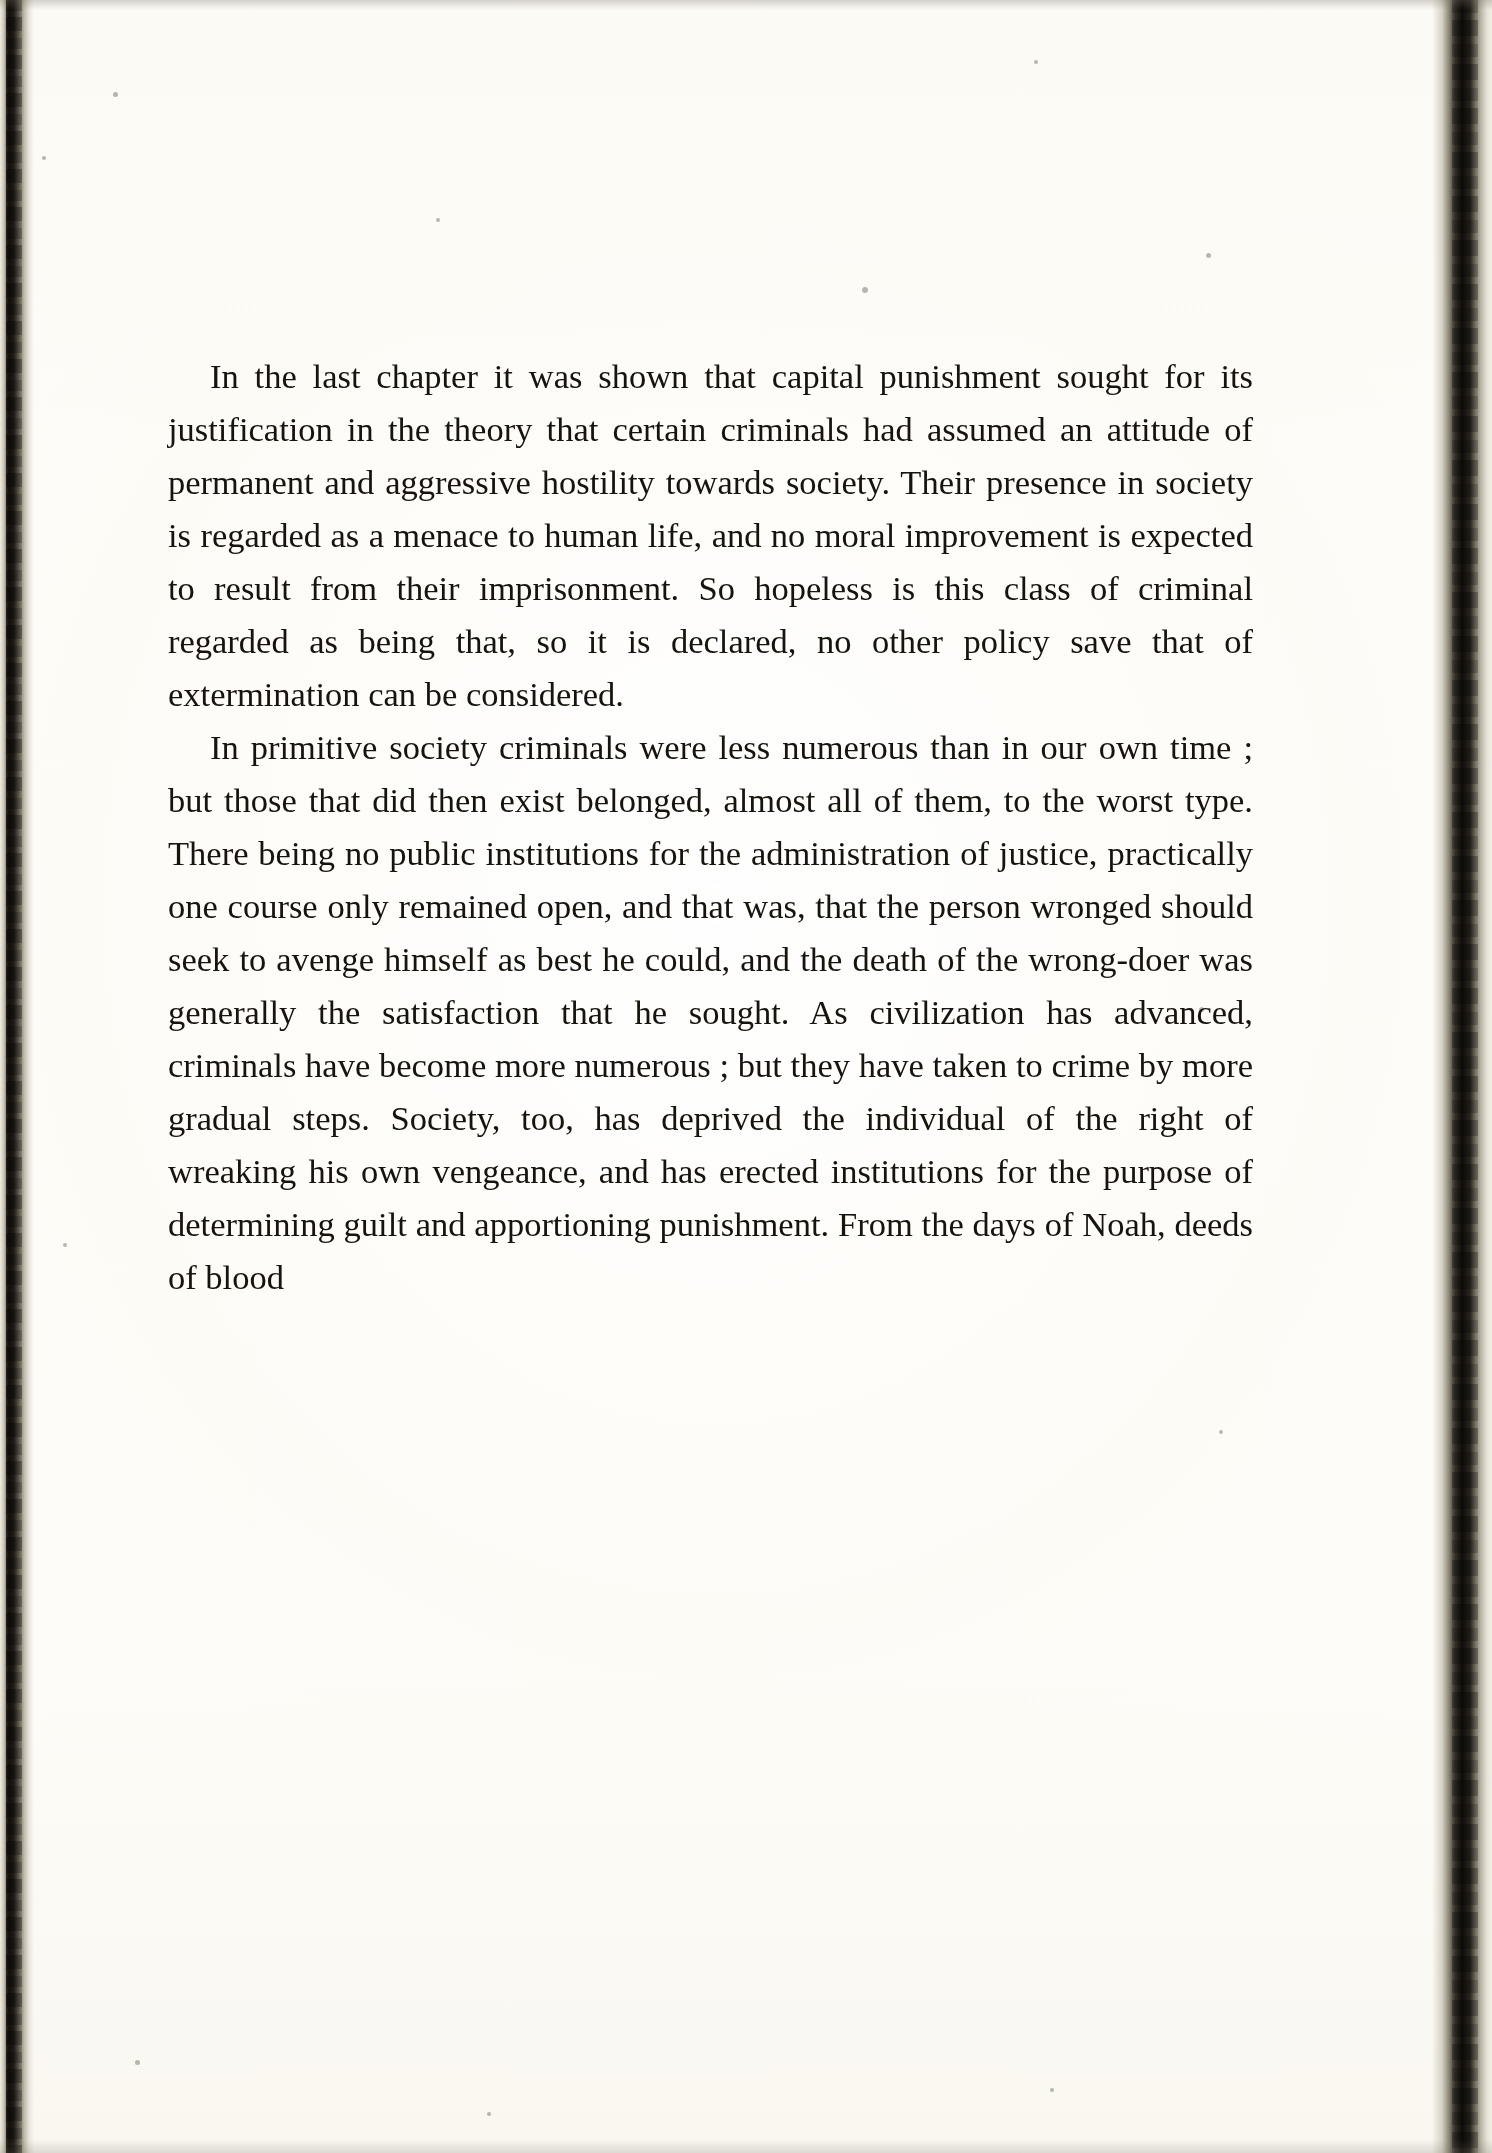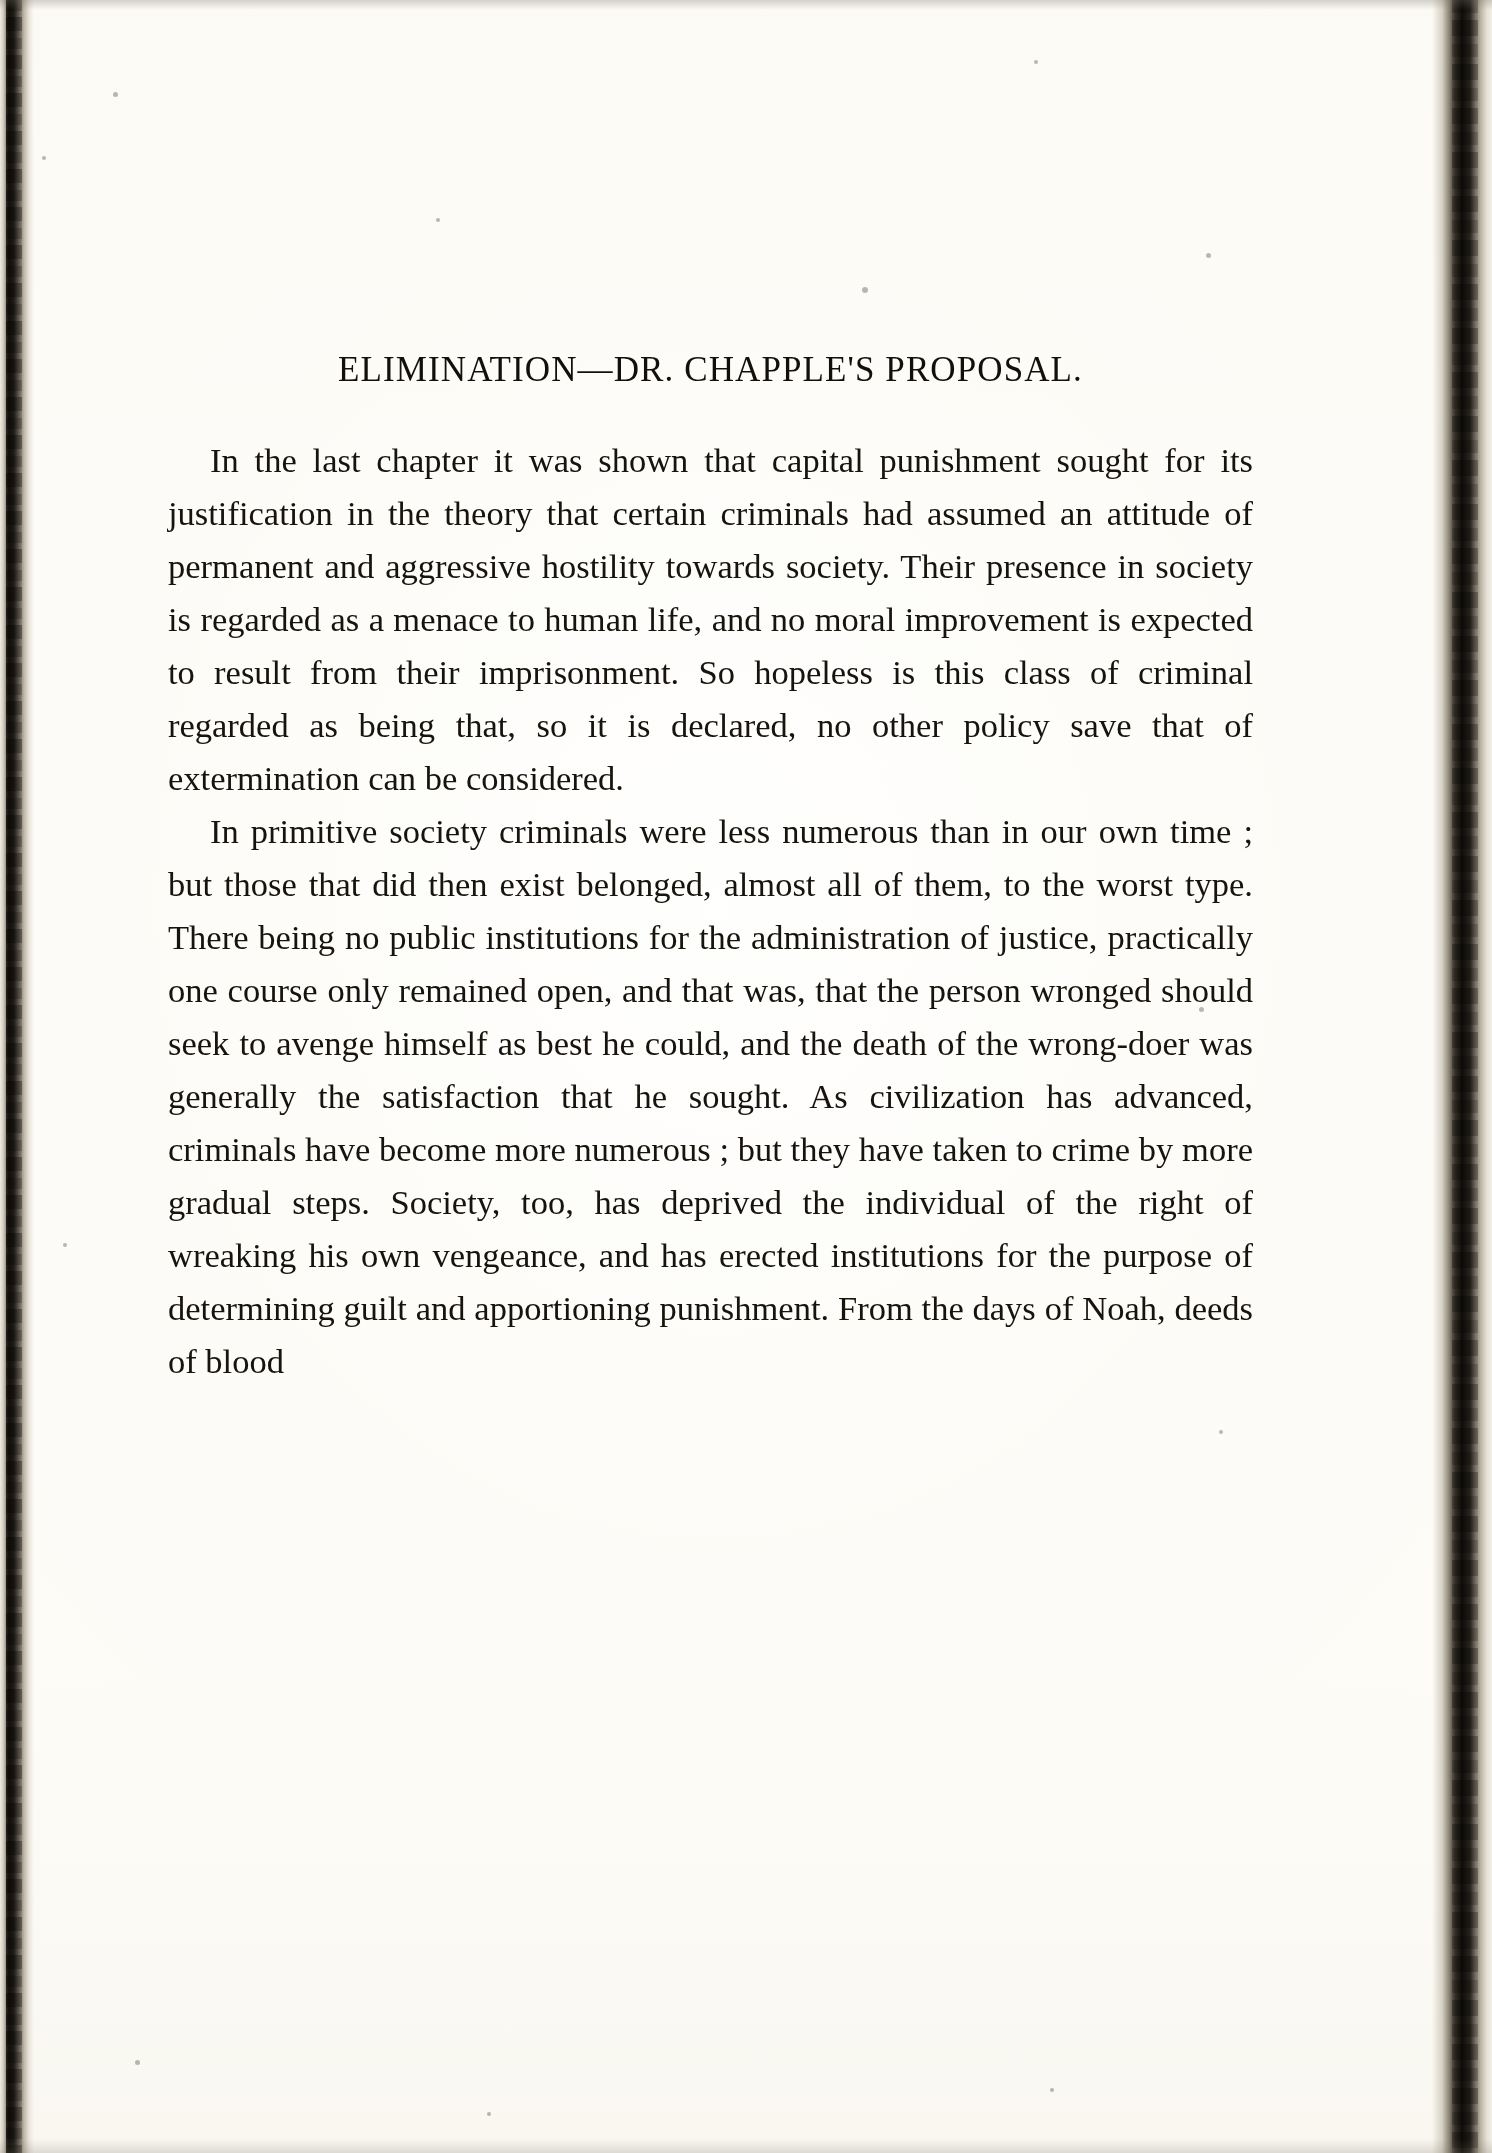--- a/index.html
+++ b/index.html
@@ -197,19 +197,18 @@
   <span class="speck" style="left:42px;   top:156px; width:4px; height:4px;"></span>
   <span class="speck" style="left:1199px; top:1007px;width:5px; height:5px;"></span>
   <span class="speck" style="left:1219px; top:1430px;width:4px; height:4px;"></span>
   <span class="speck" style="left:135px;  top:2060px;width:5px; height:5px;"></span>
   <span class="speck" style="left:487px;  top:2112px;width:4px; height:4px;"></span>
   <span class="speck" style="left:1050px; top:2088px;width:4px; height:4px;"></span>
   <span class="speck" style="left:63px;   top:1243px;width:4px; height:4px;"></span>
 
   <div class="text-block">
 
-    <h1 class="chapter-title">ELIMINATION—DR. CHAPPLE'S PROPOSAL.</h1>
 
     <p class="body-para">In the last chapter it was shown that capital punishment sought for its justification in the theory that certain criminals had assumed an attitude of permanent and aggressive hostility towards society. Their presence in society is regarded as a menace to human life, and no moral improvement is expected to result from their imprisonment. So hopeless is this class of criminal regarded as being that, so it is declared, no other policy save that of extermination can be considered.</p>
 
     <p class="body-para">In primitive society criminals were less numerous than in our own time ; but those that did then exist belonged, almost all of them, to the worst type. There being no public institutions for the administration of justice, practically one course only remained open, and that was, that the person wronged should seek to avenge himself as best he could, and the death of the wrong-doer was generally the satisfaction that he sought. As civilization has advanced, criminals have become more numerous ; but they have taken to crime by more gradual steps. Society, too, has deprived the individual of the right of wreaking his own vengeance, and has erected institutions for the purpose of determining guilt and apportioning punishment. From the days of Noah, deeds of blood</p>
   </div>
 </div>
 
 </body></html>

